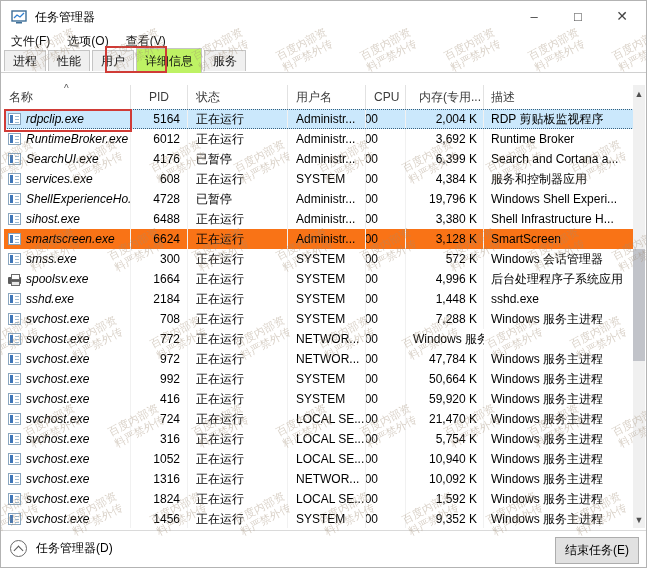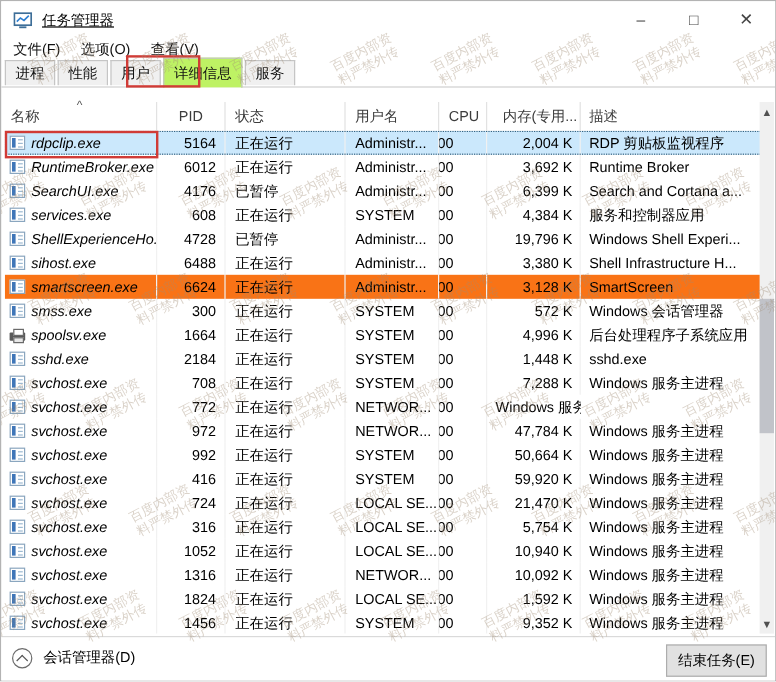--- a/index.html
+++ b/index.html
@@ -2,21 +2,21 @@
 <html><head>
 <meta charset="utf-8">
 <style>
   html,body{margin:0;padding:0;}
   body{width:647px;height:568px;font-family:"Liberation Sans","DejaVu Sans",sans-serif;background:#fff;overflow:hidden;}
   .app{position:relative;width:647px;height:568px;background:#fff;border:1px solid #b3b3b3;box-sizing:border-box;overflow:hidden;}
 
   
   .titlebar{position:absolute;left:0;top:0;width:100%;height:32px;background:#fff;display:flex;align-items:center;}
   .title-icon{margin-left:10px;width:16px;height:16px;flex:0 0 auto;}
-  .title-text{margin-left:8px;font-size:12px;color:#000;text-decoration:underline;}
+  .title-text{margin-left:8px;font-size:12px;color:#000;}
   .win-controls{position:absolute;right:2px;top:0;height:30px;display:flex;}
   .win-btn{width:44px;height:30px;display:flex;align-items:center;justify-content:center;font-size:13px;color:#444;cursor:default;}
   .win-btn.close{font-size:14px;}
 
   
   .menubar{position:absolute;left:0;top:32px;width:100%;height:16px;display:flex;align-items:center;padding-left:10px;box-sizing:border-box;}
   .menu-item{font-size:12px;color:#111;margin-right:17px;}
 
   
   .tabbar{position:absolute;left:0;top:46px;width:100%;height:26px;}
@@ -392,21 +392,21 @@
 
   <div class="vscroll">
     <div class="sb-arrow up">▲</div>
     <div class="sb-thumb"></div>
     <div class="sb-arrow down">▼</div>
   </div>
 
   <div class="statusbar">
     <div class="toggle">
       <span class="circle-chevron"></span>
-      <span class="toggle-label">会话管理器(D)</span>
+      <span class="toggle-label">任务管理器(D)</span>
     </div>
     <button class="end-task-btn">结束任务(E)</button>
   </div>
 
   <div class="anno anno-tab"></div>
   <div class="anno anno-row"></div>
 
   <div class="wm-layer" id="wm-layer">
       <div class="wm" style="left: 24px; top: 36px;">
         <div>百度内部资</div>

